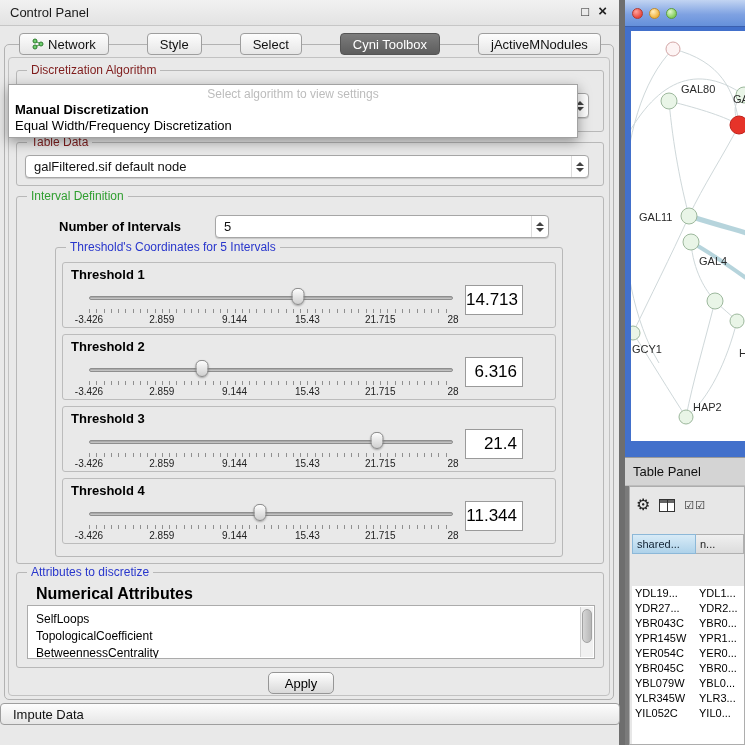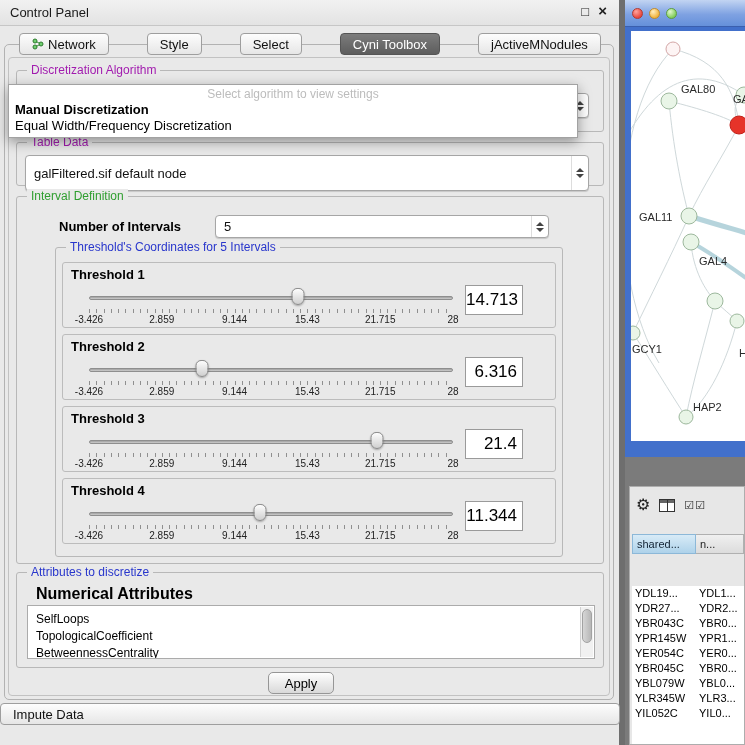--- a/index.html
+++ b/index.html
@@ -23,21 +23,21 @@
   .tabrow { position:absolute; left:0; right:0; display:flex; justify-content:center; z-index:5;gap:39px; }
   .top-tabs { top:33px; }
   .bottom-tabs { top:703px;flex-direction:column; }
   .tab { display:flex; align-items:center; gap:4px; height:22px; padding:0 12px; font-size:13px;
     color:#111; background:linear-gradient(#fdfdfd,#e6e6e6); border:1px solid #9e9e9e;
     border-radius:4px; margin-right:-1px; white-space:nowrap; }
   .tab.selected { background:linear-gradient(#7c7c7c,#5d5d5d); color:#fff; border-color:#555; }
 
   .group { position:absolute; border:1px solid #b8b8b8; border-radius:3px; }
   .group-title { position:absolute; top:-8px; left:10px; background:#e9e9e9; padding:0 4px;
-    font-size:12px; color:#a21caf; white-space:nowrap; }
+    font-size:12px; color:#7f1d1d; white-space:nowrap; }
   .group-title.green { color:#2f9e2f; }
   .group-title.blue { color:#2836cc; }
 
   .combo { position:absolute; display:flex; align-items:center; background:#fff;
     border:1px solid #a6a6a6; border-radius:4px; box-shadow:0 1px 1px rgba(0,0,0,.15);
     font-size:13px; padding-left:8px; color:#111; }
   .stepper { margin-left:auto; width:17px; align-self:stretch; display:flex; flex-direction:column;
     align-items:center; justify-content:center; gap:2px; border-left:1px solid #ddd; }
   .stepper i { width:0; height:0; border-left:4px solid transparent; border-right:4px solid transparent; }
   .stepper .up { border-bottom:4px solid #444; }
@@ -46,21 +46,21 @@
   .algo-group { left:16px; top:70px; width:588px; height:62px; }
   .algo-combo { left:8px; top:22px; width:564px; height:25px; }
 
   .algo-popup { position:absolute; left:8px; top:84px; width:570px; background:#fff;
     border:1px solid #a2a2a2; box-shadow:0 4px 12px rgba(0,0,0,.38); z-index:50; padding:2px 0 4px; }
   .popup-placeholder { text-align:center; color:#bcbcbc; font-size:12px; height:14px; line-height:14px; }
   .popup-item { font-size:13px; padding:1px 6px; height:16px; line-height:15px; color:#000; }
   .popup-item.bold { font-weight:bold; }
 
   .td-group { left:16px; top:142px; width:588px; height:44px; }
-  .td-combo { left:8px; top:12px; width:564px; height:36px; }
+  .td-combo { left:8px; top:12px; width:564px; height:23px; }
 
   .interval-group { left:16px; top:196px; width:588px; height:368px; }
   .num-label { position:absolute; left:42px; top:22px; font-size:13px; font-weight:bold; color:#000; }
   .num-combo { left:198px; top:18px; width:334px; height:23px; }
 
   .thr-group { left:38px; top:50px; width:508px; height:310px; }
   .thr-panel { position:absolute; left:6px; width:494px; height:66px;
     border:1px solid #bcbcbc; border-radius:3px; }
   .thr-label { position:absolute; left:8px; top:4px; font-size:13px; font-weight:bold; color:#000; }
   .slider { position:absolute; left:26px; top:24px; width:364px; height:20px; }
@@ -359,20 +359,23 @@
         <text class="n-label" x="102" y="72">GA</text>
         <text class="n-label" x="8" y="190">GAL11</text>
         <text class="n-label" x="68" y="234">GAL4</text>
         <text class="n-label" x="1" y="322">GCY1</text>
         <text class="n-label" x="62" y="380">HAP2</text>
         <text class="n-label" x="108" y="326">H</text>
       </svg>
     </div>
   </section>
 
+  <section class="table-panel-header">
+    <span>Table Panel</span>
+  </section>
 
   <section class="table-window">
     <div class="tp-toolbar">
       <span class="tool gear">⚙</span>
       <span class="tool colicon"></span>
       <span class="tool checks">☑☑</span>
     </div>
     <div class="tp-header">
       <div class="th th0">shared...</div>
       <div class="th th1">n...</div>

